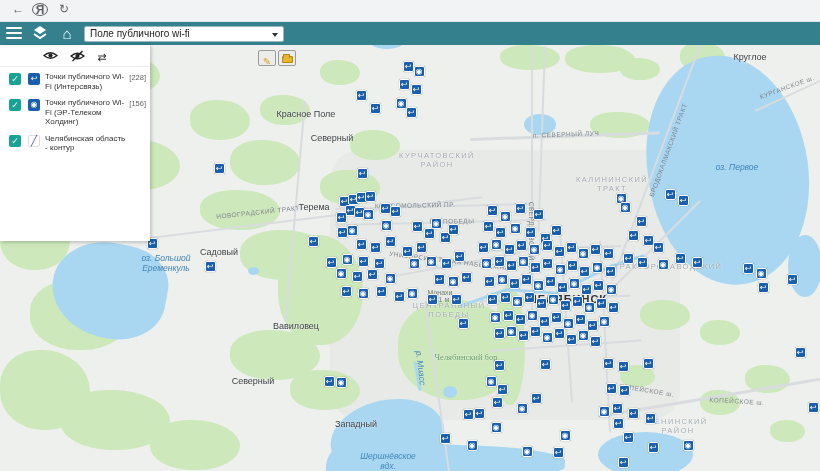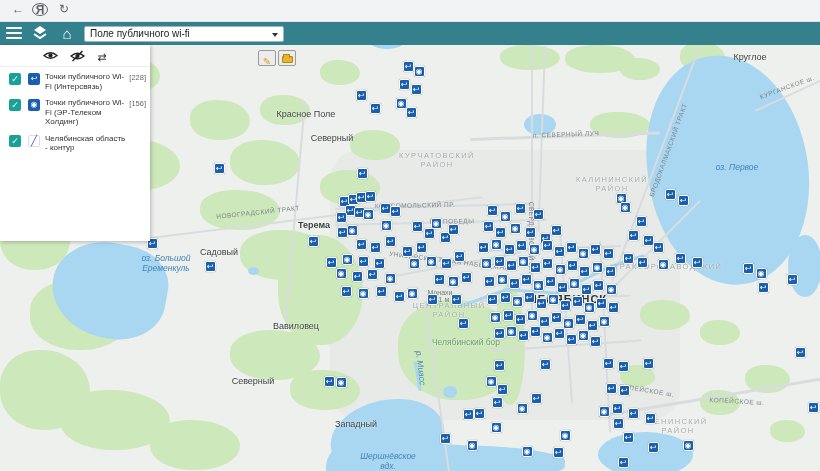--- a/index.html
+++ b/index.html
@@ -159,41 +159,41 @@
         <div class="road" style="left: 545px; top: 0px; width: 186px; height: 2px; transform: rotate(92deg);"></div>
         <div class="river" style="left: 460px; top: 260px; width: 49px; height: 3px; transform: rotate(-20deg);"></div>
         <div class="river" style="left: 505px; top: 243px; width: 51px; height: 3px; transform: rotate(4deg);"></div>
         <div class="river" style="left: 555px; top: 247px; width: 62px; height: 3px; transform: rotate(-26deg);"></div>
         <div class="river" style="left: 610px; top: 220px; width: 36px; height: 3px; transform: rotate(-18deg);"></div>
         <div class="river" style="left: 415px; top: 315px; width: 30px; height: 3px; transform: rotate(80deg);"></div>
         <div class="lbl city" style="left: 568px; top: 254px; transform: translate(-50%, -50%) rotate(0deg);">ЧЕЛЯБИНСК</div>
         <div class="lbl district" style="left: 437px; top: 115px; transform: translate(-50%, -50%) rotate(0deg);">КУРЧАТОВСКИЙ
 РАЙОН</div>
         <div class="lbl district" style="left: 449px; top: 265px; transform: translate(-50%, -50%) rotate(0deg);">ЦЕНТРАЛЬНЫЙ
-РАЙОН</div>
+ПОБЕДЫ</div>
         <div class="lbl district" style="left: 612px; top: 139px; transform: translate(-50%, -50%) rotate(0deg);">КАЛИНИНСКИЙ
-РАЙОН</div>
+ТРАКТ</div>
         <div class="lbl district" style="left: 678px; top: 381px; transform: translate(-50%, -50%) rotate(0deg);">ЛЕНИНСКИЙ
 РАЙОН</div>
         <div class="lbl district" style="left: 668px; top: 221px; transform: translate(-50%, -50%) rotate(0deg);">ТРАКТОРОЗАВОДСКИЙ</div>
         <div class="lbl place" style="left: 306px; top: 46px; transform: translate(-50%, -50%) rotate(0deg); margin-top: 23px;">Красное Поле</div>
         <div class="lbl place" style="left: 332px; top: 93px; transform: translate(-50%, -50%) rotate(0deg);">Северный</div>
-        <div class="lbl place" style="left: 314px; top: 180px; transform: translate(-50%, -50%) rotate(0deg); font-weight: bold;">Терема</div>
+        <div class="lbl place" style="left: 314px; top: 162px; transform: translate(-50%, -50%) rotate(0deg);">Терема</div>
         <div class="lbl place" style="left: 219px; top: 207px; transform: translate(-50%, -50%) rotate(0deg);">Садовый</div>
         <div class="lbl place" style="left: 296px; top: 281px; transform: translate(-50%, -50%) rotate(0deg);">Вавиловец</div>
         <div class="lbl place" style="left: 253px; top: 336px; transform: translate(-50%, -50%) rotate(0deg);">Северный</div>
         <div class="lbl place" style="left: 356px; top: 379px; transform: translate(-50%, -50%) rotate(0deg);">Западный</div>
         <div class="lbl place" style="left: 750px; top: 12px; transform: translate(-50%, -50%) rotate(0deg);">Круглое</div>
         <div class="lbl water-lbl" style="left: 737px; top: 122px; transform: translate(-50%, -50%) rotate(0deg);">оз. Первое</div>
         <div class="lbl water-lbl" style="left: 166px; top: 218px; transform: translate(-50%, -50%) rotate(0deg);">оз. Большой
 Еременкуль</div>
         <div class="lbl water-lbl" style="left: 388px; top: 416px; transform: translate(-50%, -50%) rotate(0deg);">Шершнёвское
 вдх.</div>
         <div class="lbl water-lbl" style="left: 421px; top: 323px; transform: translate(-50%, -50%) rotate(83deg);">р. Миасс</div>
-        <div class="lbl park" style="left: 466px; top: 297px; transform: translate(-50%, -50%) rotate(0deg);">Челябинский бор</div>
+        <div class="lbl park" style="left: 466px; top: 312px; transform: translate(-50%, -50%) rotate(0deg); font-family: Liberation Serif, serif;">Челябинский бор</div>
         <div class="lbl hill" style="left: 440px; top: 251px; transform: translate(-50%, -50%) rotate(0deg);">Монахи
 231 м</div>
         <div class="lbl road-lbl" style="left: 566px; top: 89px; transform: translate(-50%, -50%) rotate(-2deg);">п. СЕВЕРНЫЙ ЛУЧ</div>
         <div class="lbl road-lbl" style="left: 258px; top: 167px; transform: translate(-50%, -50%) rotate(-6deg);">НОВОГРАДСКИЙ ТРАКТ</div>
         <div class="lbl road-lbl" style="left: 668px; top: 105px; transform: translate(-50%, -50%) rotate(-70deg);">БРОДОКАЛМАКСКИЙ ТРАКТ</div>
         <div class="lbl road-lbl" style="left: 647px; top: 345px; transform: translate(-50%, -50%) rotate(9deg);">КОПЕЙСКОЕ ш.</div>
         <div class="lbl road-lbl" style="left: 737px; top: 356px; transform: translate(-50%, -50%) rotate(3deg);">КОПЕЙСКОЕ ш.</div>
         <div class="lbl road-lbl" style="left: 787px; top: 42px; transform: translate(-50%, -50%) rotate(-20deg);">КУРГАНСКОЕ ш.</div>
         <div class="lbl road-lbl" style="left: 452px; top: 176px; transform: translate(-50%, -50%) rotate(-1deg);">ПР. ПОБЕДЫ</div>
         <div class="lbl road-lbl" style="left: 415px; top: 160px; transform: translate(-50%, -50%) rotate(-1deg);">КОМСОМОЛЬСКИЙ ПР.</div>

